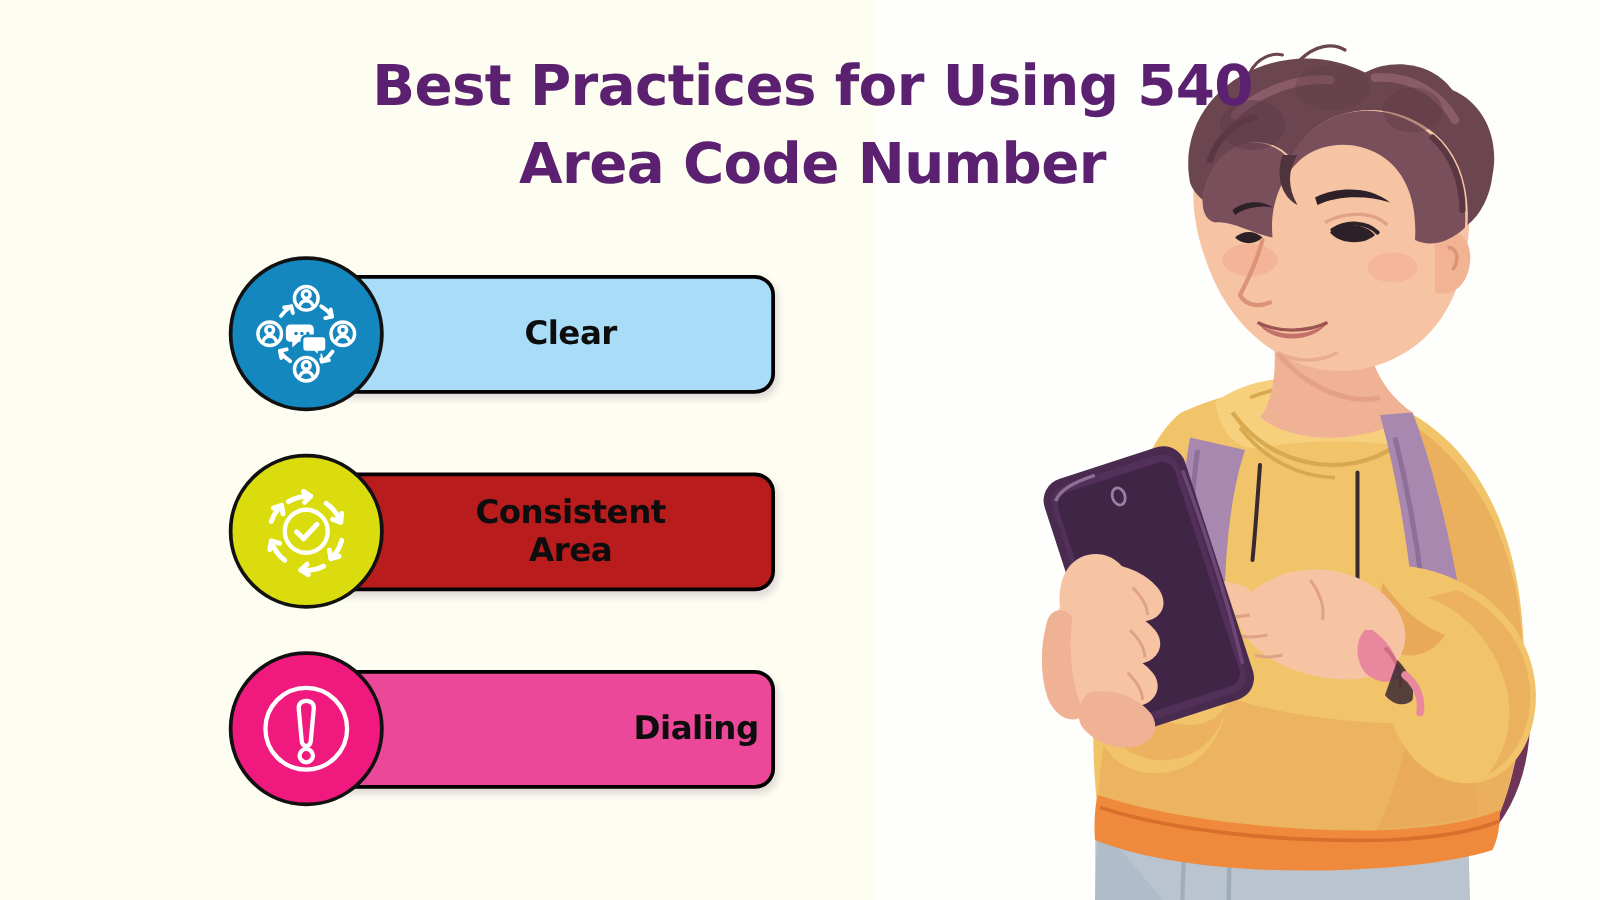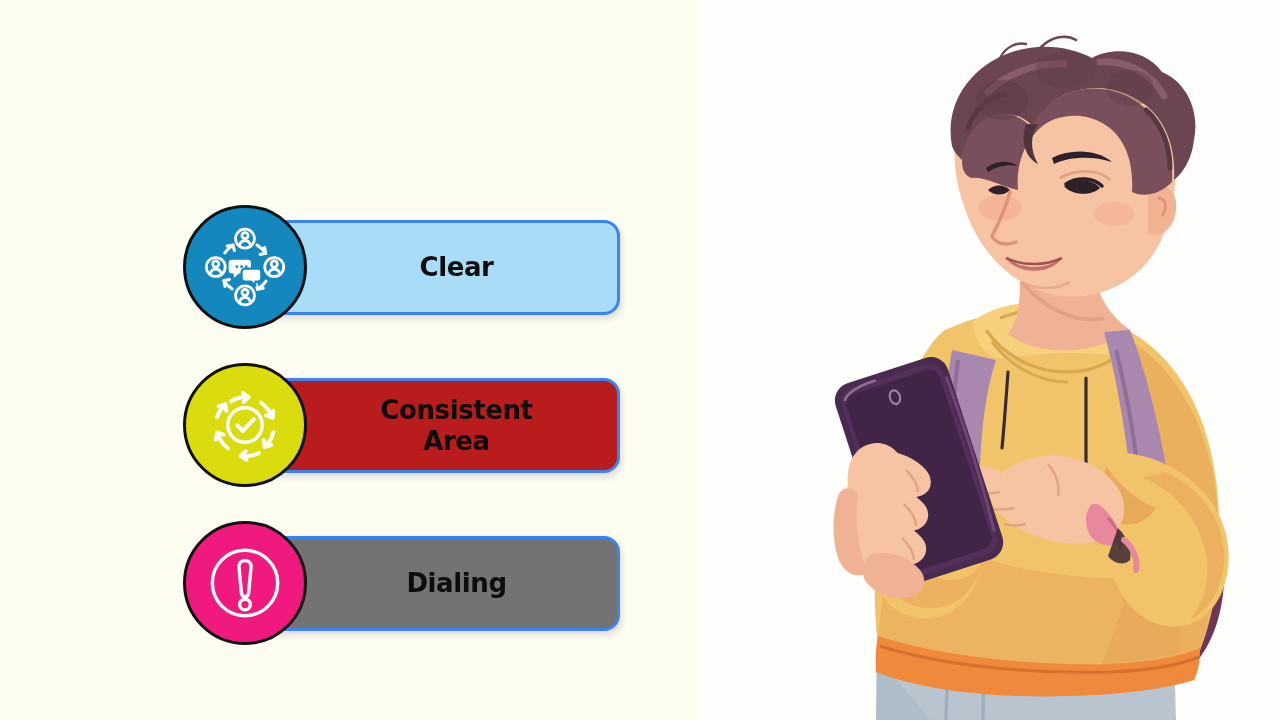--- a/index.html
+++ b/index.html
@@ -51,21 +51,21 @@
     position:relative;
     height:124px;
     margin-bottom:34px;
   }
   .card:last-child { margin-bottom:0; }
 
   .pill {
     position:absolute;
     left:62px; top:15px;
     width:375px; height:95px;
-    border:3px solid #3b82f6;
+    border:3px solid #000000;
     border-radius:16px;
     box-shadow:2px 4px 6px rgba(80,40,90,0.16);
     display:flex;
     align-items:center;
     justify-content:center;
     text-align:center;
   }
   .pill-label {
     font-family:"DejaVu Sans", sans-serif;
     font-weight:700;
@@ -95,20 +95,24 @@
   .person { position:absolute; left:700px; top:0; width:580px; height:720px; z-index:4; }
   .person svg { display:block; width:580px; height:720px; }
 </style>
 </head>
 <body>
 
 <div id="infographic">
 
   <div class="illus-backdrop"></div>
 
+  <div class="title">
+    <span class="ln">Best Practices for Using 540</span>
+    <span class="ln">Area Code Number</span>
+  </div>
 
   <div class="cards">
 
     <div class="card">
       <div class="pill" style="background:#a9dcf7;">
         <div class="pill-label">
           <span class="ln">Clear</span>
         </div>
       </div>
       <div class="badge" style="background:#1487bf;">
@@ -175,21 +179,21 @@
             <path d="M30 77 A36 36 0 0 1 17.5 59"></path>
             <path d="M17.5 59 l-1.4 8 M17.5 59 l7.6 2.2"></path>
             <path d="M17.5 41 A36 36 0 0 1 27 26"></path>
             <path d="M27 26 l-7.6 2.4 M27 26 l1.4 7.8"></path>
           </svg>
         </span>
       </div>
     </div>
 
     <div class="card">
-      <div class="pill" style="background:#737373;">
+      <div class="pill" style="background:#ec4899;justify-content:flex-end;">
         <div class="pill-label">
           <span class="ln">Dialing</span>
         </div>
       </div>
       <div class="badge" style="background:#f01a7f;">
         <span>
           <svg viewBox="0 0 100 100" fill="none">
             <circle cx="50" cy="50" r="38" stroke="#ffffff" stroke-width="4"></circle>
             <path d="M50 24c4.6 0 7.4 3 7 7.4l-2.8 30c-.3 3-1.9 4.6-4.2 4.6s-3.9-1.6-4.2-4.6l-2.8-30c-.4-4.4 2.4-7.4 7-7.4z" fill="none" stroke="#ffffff" stroke-width="4" stroke-linejoin="round"></path>
             <circle cx="50" cy="75" r="6.2" fill="none" stroke="#ffffff" stroke-width="4"></circle>

